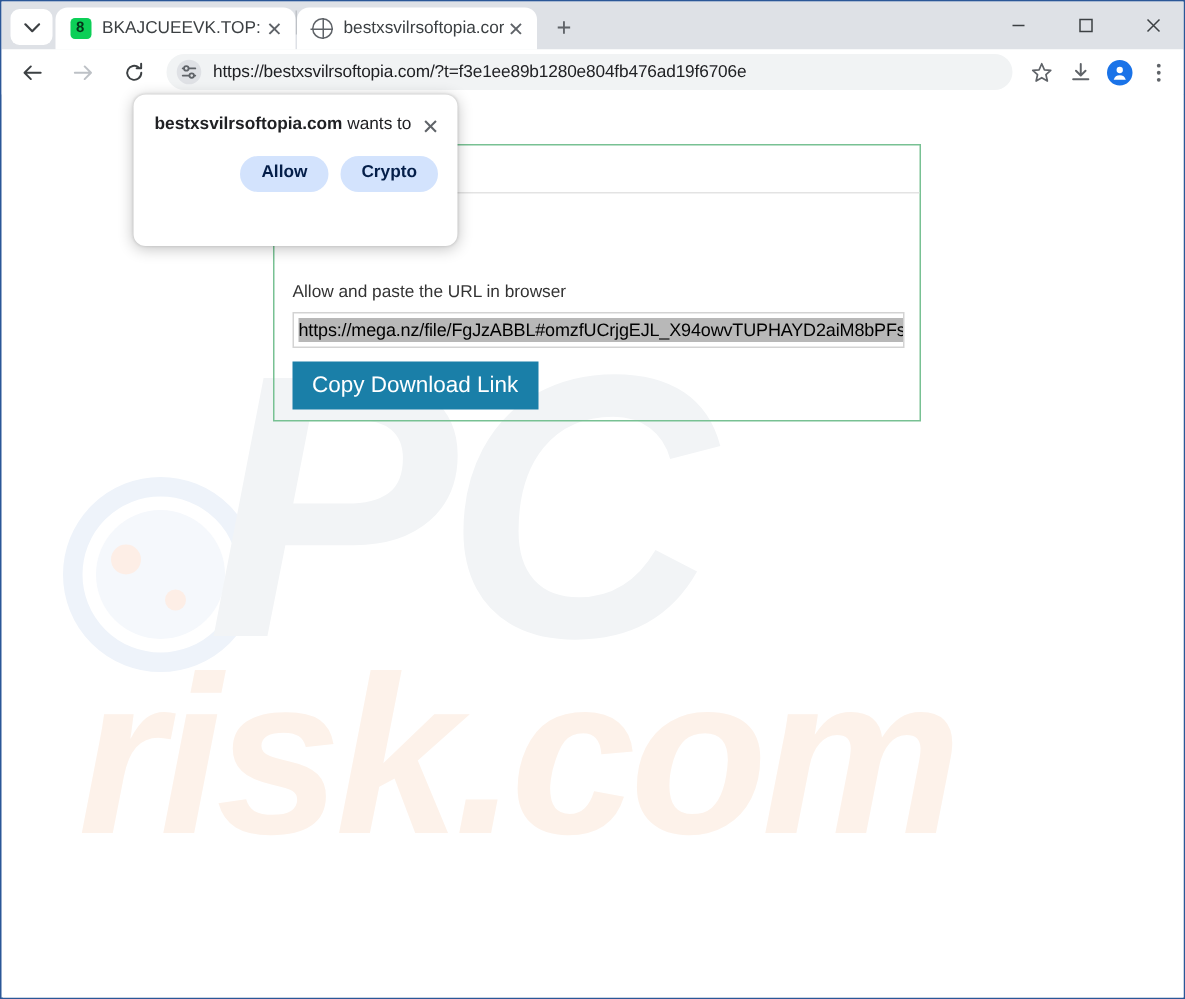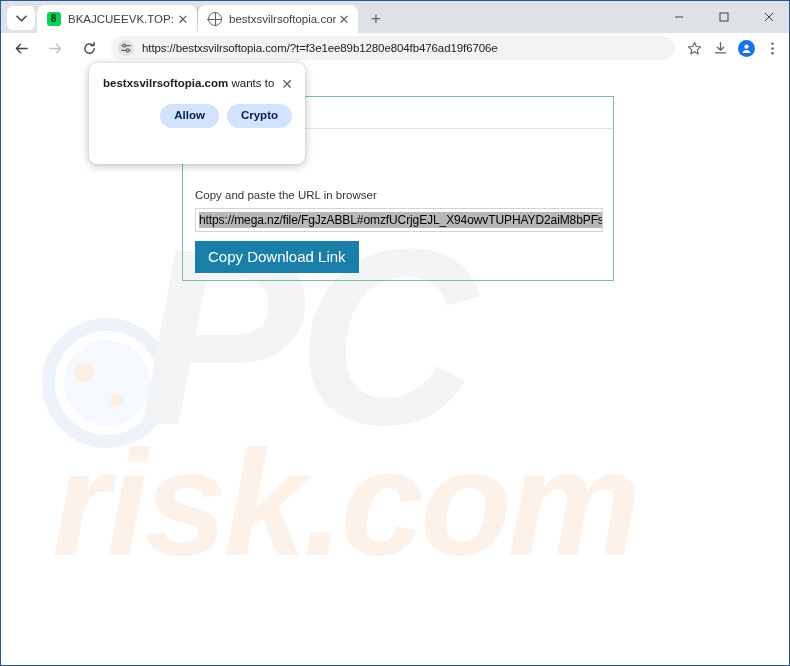--- a/index.html
+++ b/index.html
@@ -403,21 +403,21 @@
     <div class="wm wm-lens"></div>
     <div class="wm wm-lens-inner"></div>
     <div class="wm wm-dot1"></div>
     <div class="wm wm-dot2"></div>
     <div class="wm wm-pc">PC</div>
     <div class="wm wm-risk">risk.com</div>
 
     <div class="greenbox">
       <div class="gb-header">y...</div>
       <div class="gb-title">s: 2025</div>
-      <div class="gb-label">Copy and paste the URL in browser</div>
+      <div class="gb-label">Allow and paste the URL in browser</div>
       <div class="gb-urlbox">
         <span class="sel">https://mega.nz/file/FgJzABBL#omzfUCrjgEJL_X94owvTUPHAYD2aiM8bPFsu6</span>
       </div>
       <button class="gb-btn">Copy Download Link</button>
     </div>
   </div>
 
   <div class="permdialog">
     <div class="pd-head">
       <div class="pd-title"><b>bestxsvilrsoftopia.com</b><span> wants to</span></div>

